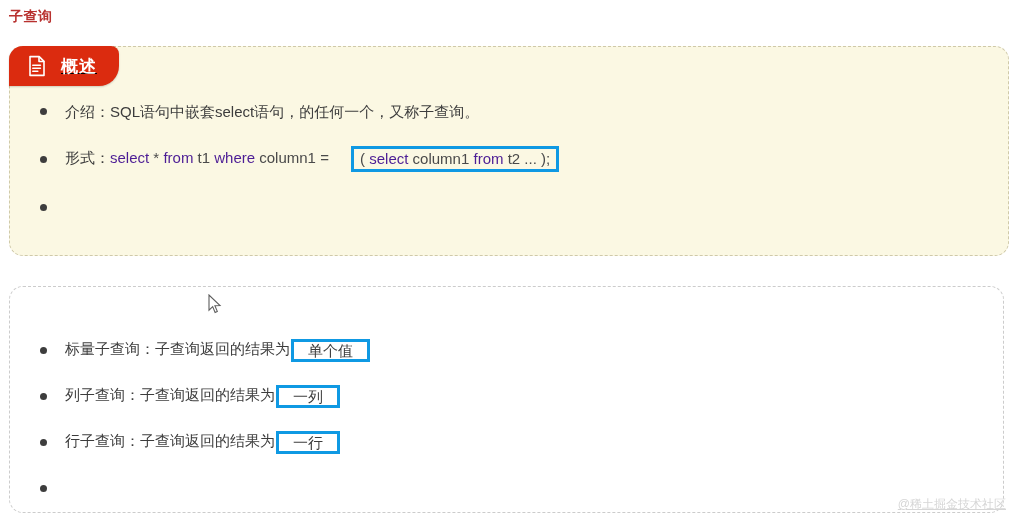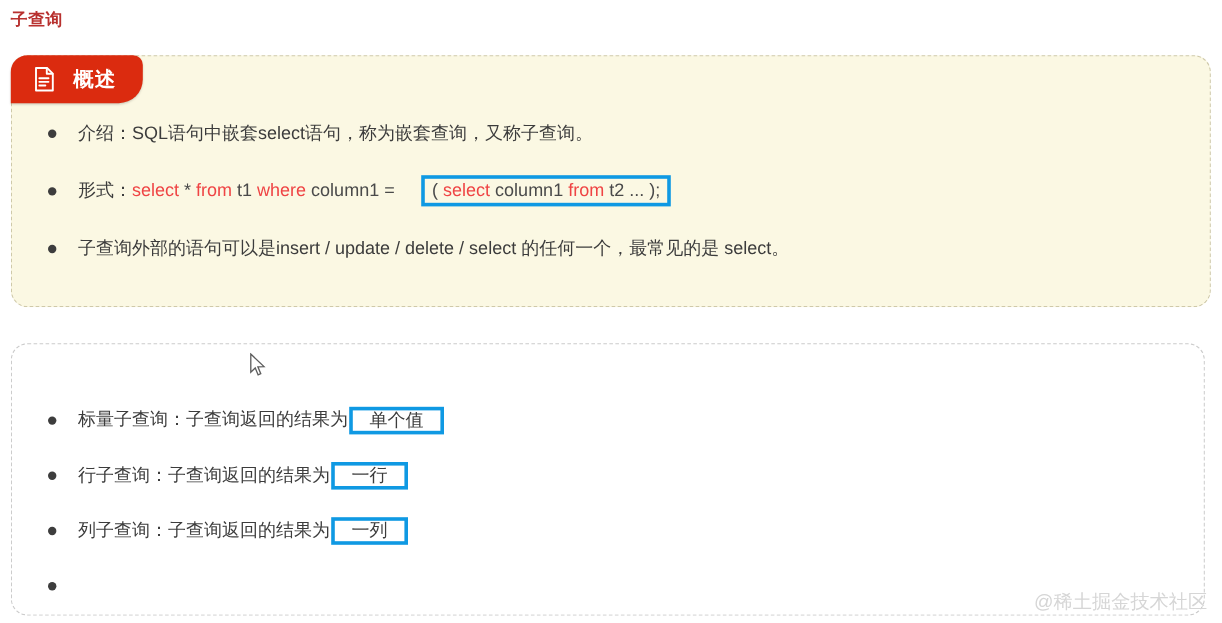--- a/index.html
+++ b/index.html
@@ -59,20 +59,21 @@
     left: -1px;
     top: -1px;
     height: 40px;
     display: flex;
     align-items: center;
     gap: 12px;
     padding: 0 22px 0 16px;
     background: #db2b0f;
     border-radius: 14px 8px 20px 0;
     box-shadow: 0 1px 2px rgba(0,0,0,0.18);
+    text-decoration: underline;
   }
   .tab-label {
     color: #ffffff;
     font-size: 17px;
     font-weight: bold;
     letter-spacing: 1px;
     line-height: 1;
     white-space: nowrap;
   }
   .tab-icon {
@@ -104,21 +105,21 @@
     width: 7px;
     height: 7px;
     border-radius: 50%;
     background: #3d3d3d;
     flex: none;
     margin-right: 18px;
   }
   .txt { line-height: 1; }
 
   
-  .kw   { color: #ef4444; }
+  .kw   { color: #4c1d95; }
   .code { color: #4a4a4a; }
 
   
   .boxed {
     display: inline-block;
     border: 3px solid #0f99e3;
     padding: 1px 14px;
     margin: 0 1px;
     line-height: 1;
     vertical-align: middle;
@@ -139,23 +140,24 @@
     margin-left: 22px;
     font-family: "DejaVu Sans", sans-serif;
   }
 
   
   .watermark {
     position: absolute;
     right: 12px;
     bottom: 6px;
     color: #d6d6d6;
-    font-size: 16px;
+    font-size: 12px;
     white-space: nowrap;
     pointer-events: none;
+    text-decoration: underline;
   }
 
   
   .cursor {
     position: absolute;
     left: 208px;
     top: 294px;
     width: 14px;
     height: 20px;
   }
@@ -170,46 +172,45 @@
     <svg class="tab-icon" viewBox="0 0 24 24" fill="none" stroke="#ffffff" stroke-width="1.6" stroke-linecap="round" stroke-linejoin="round">
       <path d="M5 2.6h9.2L19 7.4V21.4H5Z"></path>
       <path d="M14 2.8v4.7h4.7"></path>
       <path d="M7.8 11.2h7.6M7.8 14.2h7.6M7.8 17.2h5"></path>
     </svg>
     <span class="tab-label">概述</span>
   </div>
   <div class="bullets" id="overview-bullets">
       <div class="bullet-row">
         <span class="dot"></span>
-        <span><span class="txt">介绍：SQL语句中嵌套select语句，称为嵌套查询，又称子查询。</span></span>
+        <span><span class="txt">介绍：SQL语句中嵌套select语句，的任何一个，又称子查询。</span></span>
       </div>
       <div class="bullet-row">
         <span class="dot"></span>
         <span><span class="txt">形式：</span><span class="kw">select</span><span class="code"> * </span><span class="kw">from</span><span class="code">  t1  </span><span class="kw">where</span><span class="code"> column1 = </span><span class="boxed-code"><span class="code">( </span><span class="kw">select</span><span class="code"> column1 </span><span class="kw">from</span><span class="code"> t2 ... );</span></span></span>
       </div>
       <div class="bullet-row">
         <span class="dot"></span>
-        <span><span class="txt">子查询外部的语句可以是insert / update / delete / select 的任何一个，最常见的是 select。</span></span>
       </div>
     </div>
 </div>
 
 <div class="card card-category">
   <div class="bullets" id="category-bullets">
       <div class="bullet-row">
         <span class="dot"></span>
         <span><span class="txt">标量子查询：子查询返回的结果为</span><span class="boxed">单个值</span></span>
       </div>
       <div class="bullet-row">
         <span class="dot"></span>
+        <span><span class="txt">列子查询：子查询返回的结果为</span><span class="boxed">一列</span></span>
+      </div>
+      <div class="bullet-row">
+        <span class="dot"></span>
         <span><span class="txt">行子查询：子查询返回的结果为</span><span class="boxed">一行</span></span>
-      </div>
-      <div class="bullet-row">
-        <span class="dot"></span>
-        <span><span class="txt">列子查询：子查询返回的结果为</span><span class="boxed">一列</span></span>
       </div>
       <div class="bullet-row">
         <span class="dot"></span>
       </div>
     </div>
 </div>
 
 <svg class="cursor" viewBox="0 0 14 20" style="left: 208px; top: 294px;">
   <path d="M1 1 L1 16.2 L4.7 12.6 L7.1 18.4 L9.3 17.4 L6.9 11.7 L12 11.5 Z" fill="#ffffff" stroke="#5d5d5d" stroke-width="1.1"></path>
 </svg>

